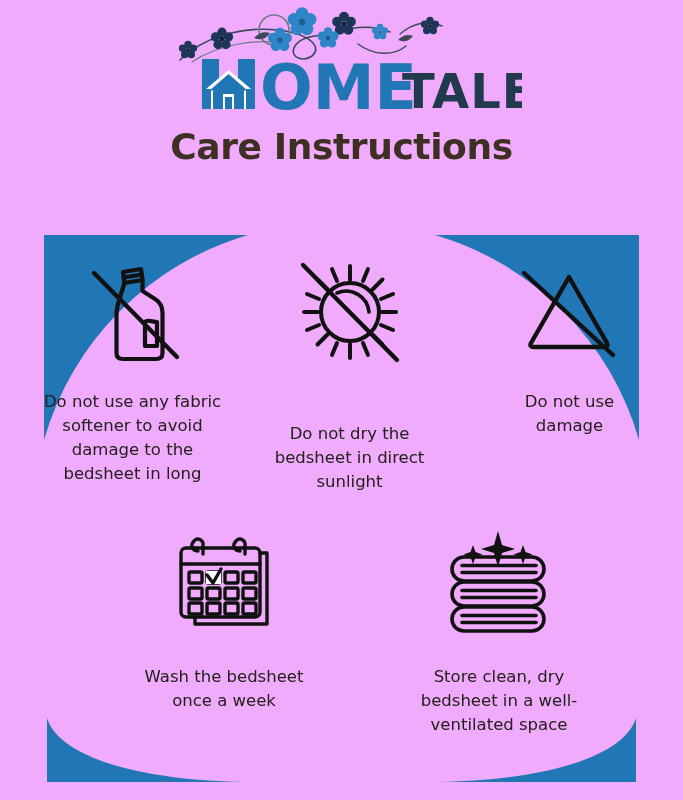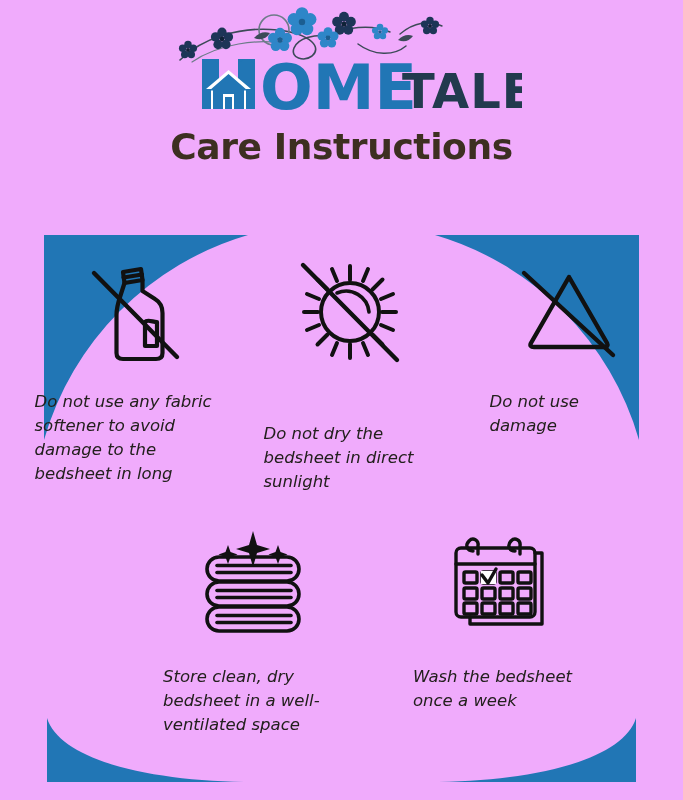--- a/index.html
+++ b/index.html
@@ -73,26 +73,25 @@
     align-items: center;
   }
   .icon-box {
     height: 120px;
     display: flex;
     align-items: center;
     justify-content: center;
   }
   .caption {
     margin-top: 20px;
-    text-align: left;
+    text-align: center;
     font-size: 16.5px;
     line-height: 1.45;
     color: #23201d;
     font-family: "DejaVu Sans", "Liberation Sans", sans-serif;
-    font-style: italic;
   }
 
   
   .c1 { width: 208px; }
   .c1 .caption { width: 196px; }
   .c2 { width: 190px; gap: 32px; }
   .c2 .caption { width: 172px; }
   .c3 { width: 190px; }
   .c3 .caption { width: 160px; }
   .c4 { width: 205px; }
@@ -293,20 +292,57 @@
           <line x1="13" y1="18" x2="102" y2="100" stroke="#111111" stroke-width="4.4" stroke-linecap="round"></line>
         </svg>
       </div>
       <div class="caption">Do not use damage</div>
     </div>
 
   </div>
 
   <div id="row-bottom">
 
+    <div class="card c5">
+      <div class="icon-box">
+        <svg width="112" height="112" viewBox="0 0 112 112">
+          <g fill="none" stroke="#111111" stroke-width="3.4" stroke-linejoin="round" stroke-linecap="round">
+
+            <path d="M92 24 L99 24 L99 95 L27 95 L27 88"></path>
+
+            <rect x="13" y="19" width="79" height="69" rx="5"></rect>
+
+            <line x1="13" y1="35" x2="92" y2="35"></line>
+
+            <path d="M30 22 C24 22, 22 16, 26 12 C30 8, 36 11, 35 17 L35 25"></path>
+            <path d="M72 22 C66 22, 64 16, 68 12 C72 8, 78 11, 77 17 L77 25"></path>
+
+            <rect x="21" y="43" width="13" height="11" rx="1.5"></rect>
+            <rect x="39" y="43" width="13" height="11" rx="1.5"></rect>
+            <rect x="57" y="43" width="13" height="11" rx="1.5"></rect>
+            <rect x="75" y="43" width="13" height="11" rx="1.5"></rect>
+
+            <rect x="21" y="59" width="13" height="11" rx="1.5"></rect>
+            <rect x="39" y="59" width="13" height="11" rx="1.5"></rect>
+            <rect x="57" y="59" width="13" height="11" rx="1.5"></rect>
+            <rect x="75" y="59" width="13" height="11" rx="1.5"></rect>
+
+            <rect x="21" y="74" width="13" height="11" rx="1.5"></rect>
+            <rect x="39" y="74" width="13" height="11" rx="1.5"></rect>
+            <rect x="57" y="74" width="13" height="11" rx="1.5"></rect>
+            <rect x="75" y="74" width="13" height="11" rx="1.5"></rect>
+          </g>
+
+          <rect x="38" y="42" width="15" height="13" fill="#ffffff"></rect>
+          <path d="M39 46 L45 54 L53 40" fill="none" stroke="#111111" stroke-width="3.4" stroke-linecap="round" stroke-linejoin="round"></path>
+        </svg>
+      </div>
+      <div class="caption">Wash the bedsheet once a week</div>
+    </div>
+
     <div class="card c4">
       <div class="icon-box">
         <svg width="118" height="112" viewBox="0 0 118 112">
           <g fill="none" stroke="#111111" stroke-width="3.6" stroke-linecap="round">
 
             <rect x="12" y="28" width="92" height="24" rx="12"></rect>
             <line x1="22" y1="36.5" x2="96" y2="36.5"></line>
             <line x1="22" y1="43.5" x2="96" y2="43.5"></line>
 
             <rect x="12" y="53" width="92" height="24" rx="12"></rect>
@@ -321,52 +357,15 @@
           <g fill="#111111">
             <path d="M58 2 L62 16 L75 20 L62 24 L58 38 L54 24 L41 20 L54 16 Z"></path>
             <path d="M33 16 L35.5 23 L42.5 25.5 L35.5 28 L33 35 L30.5 28 L23.5 25.5 L30.5 23 Z"></path>
             <path d="M83 16 L85.5 23 L92.5 25.5 L85.5 28 L83 35 L80.5 28 L73.5 25.5 L80.5 23 Z"></path>
           </g>
         </svg>
       </div>
       <div class="caption">Store clean, dry bedsheet in a well-ventilated space</div>
     </div>
 
-    <div class="card c5">
-      <div class="icon-box">
-        <svg width="112" height="112" viewBox="0 0 112 112">
-          <g fill="none" stroke="#111111" stroke-width="3.4" stroke-linejoin="round" stroke-linecap="round">
-
-            <path d="M92 24 L99 24 L99 95 L27 95 L27 88"></path>
-
-            <rect x="13" y="19" width="79" height="69" rx="5"></rect>
-
-            <line x1="13" y1="35" x2="92" y2="35"></line>
-
-            <path d="M30 22 C24 22, 22 16, 26 12 C30 8, 36 11, 35 17 L35 25"></path>
-            <path d="M72 22 C66 22, 64 16, 68 12 C72 8, 78 11, 77 17 L77 25"></path>
-
-            <rect x="21" y="43" width="13" height="11" rx="1.5"></rect>
-            <rect x="39" y="43" width="13" height="11" rx="1.5"></rect>
-            <rect x="57" y="43" width="13" height="11" rx="1.5"></rect>
-            <rect x="75" y="43" width="13" height="11" rx="1.5"></rect>
-
-            <rect x="21" y="59" width="13" height="11" rx="1.5"></rect>
-            <rect x="39" y="59" width="13" height="11" rx="1.5"></rect>
-            <rect x="57" y="59" width="13" height="11" rx="1.5"></rect>
-            <rect x="75" y="59" width="13" height="11" rx="1.5"></rect>
-
-            <rect x="21" y="74" width="13" height="11" rx="1.5"></rect>
-            <rect x="39" y="74" width="13" height="11" rx="1.5"></rect>
-            <rect x="57" y="74" width="13" height="11" rx="1.5"></rect>
-            <rect x="75" y="74" width="13" height="11" rx="1.5"></rect>
-          </g>
-
-          <rect x="38" y="42" width="15" height="13" fill="#ffffff"></rect>
-          <path d="M39 46 L45 54 L53 40" fill="none" stroke="#111111" stroke-width="3.4" stroke-linecap="round" stroke-linejoin="round"></path>
-        </svg>
-      </div>
-      <div class="caption">Wash the bedsheet once a week</div>
-    </div>
-
   </div>
 
 </div>
 
 </body></html>

